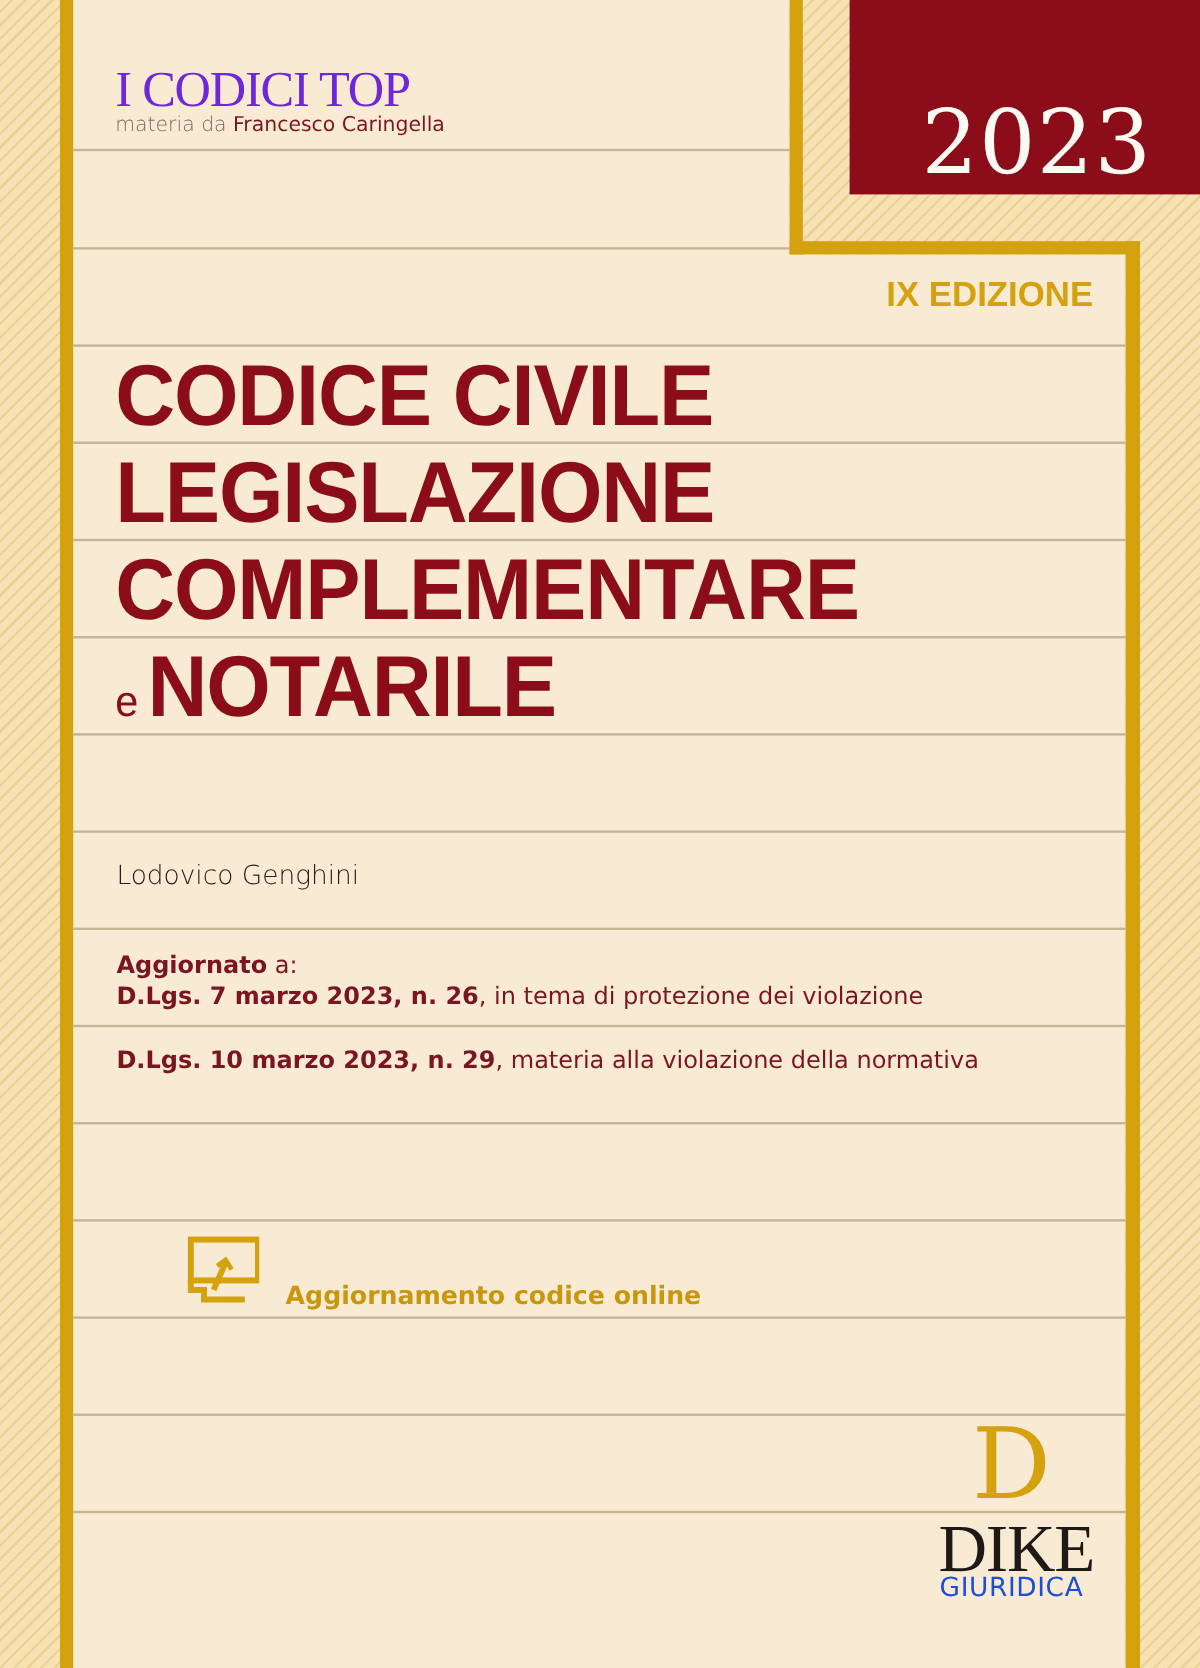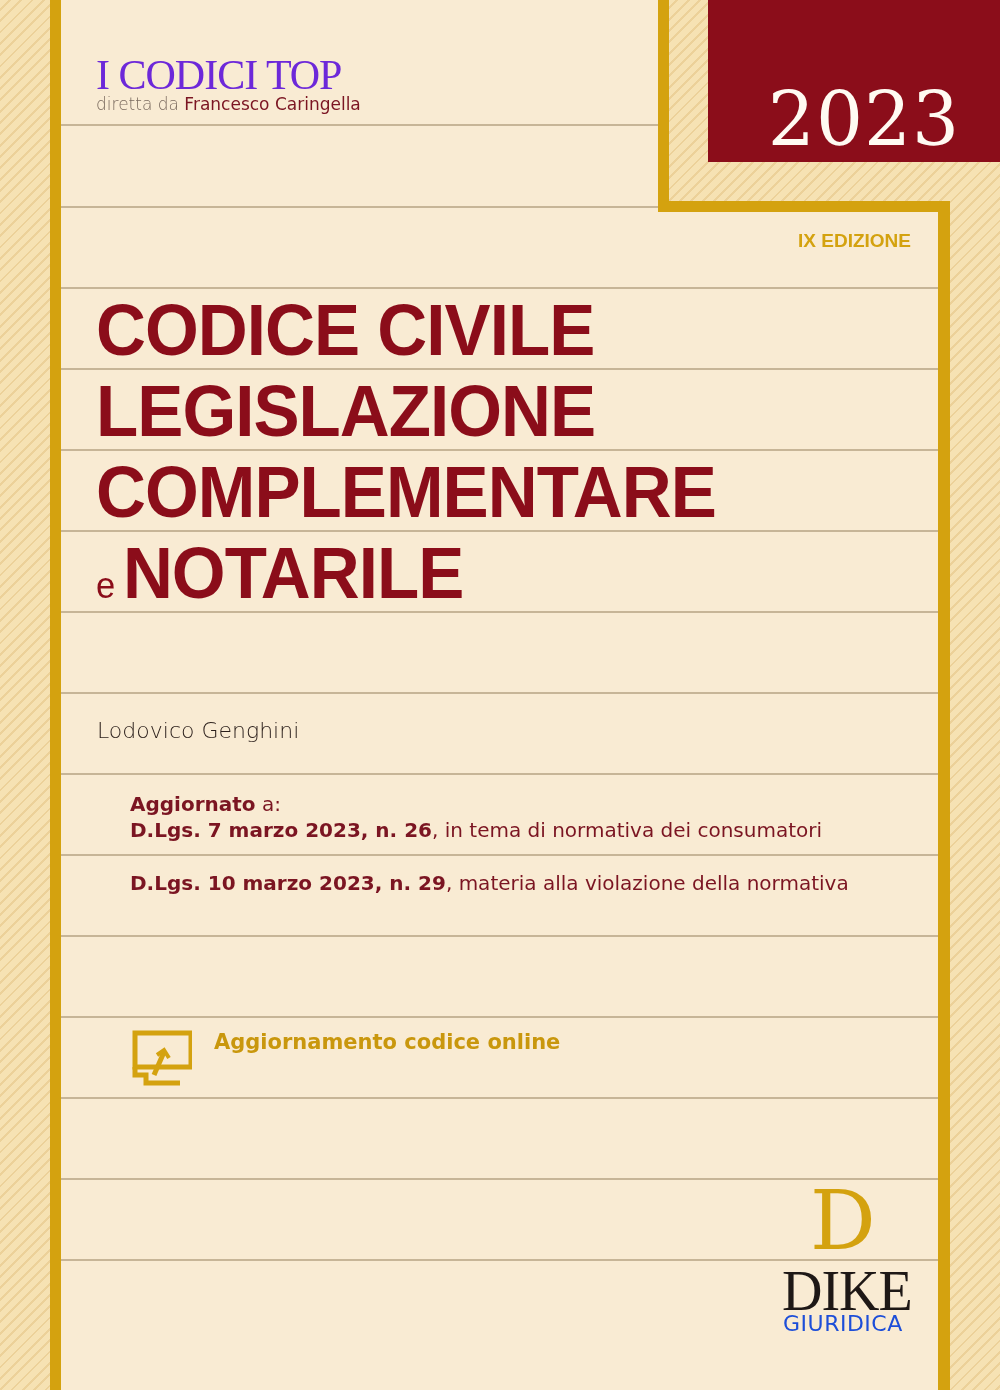--- a/index.html
+++ b/index.html
@@ -27,36 +27,36 @@
     position:absolute; left:96px; top:54px; color:#6d28d9;
     font-family:"Liberation Serif", serif; font-size:42px; letter-spacing:-1px; line-height:1;
   }
   .series-sub {
     position:absolute; left:96px; top:96px; font-family:"DejaVu Sans", sans-serif; font-size:17px; line-height:1;
   }
   .series-sub .pre { color:#7a6a5e; font-weight:300; }
   .series-sub .name { color:#7b1522; }
   .edition {
     position:absolute; right:89px; top:230px; color:#d4a20f; font-family:"Liberation Sans", sans-serif;
-    font-weight:bold; font-size:19px; letter-spacing:0px;
+    font-weight:bold; font-size:29px; letter-spacing:0px;
   }
   .title-line {
     position:absolute; left:96px; color:#8b0d1a; font-family:"Liberation Sans", sans-serif; font-weight:bold;
     font-size:72px; line-height:1; letter-spacing:-1px; transform:scaleX(0.96); transform-origin:left;
   }
   .title-line .small-e { font-weight:normal; font-size:36px; letter-spacing:0; margin-right:8px; }
   .author {
     position:absolute; left:97px; top:718px; font-size:22px; color:#2a1e1a; font-family:"DejaVu Sans", sans-serif; font-weight:300;
   }
   .upd {
-    position:absolute; left:97px; font-size:20px; color:#7b1522; line-height:28px; font-family:"DejaVu Sans", sans-serif;margin-left:33px;
+    position:absolute; left:97px; font-size:20px; color:#7b1522; line-height:28px; font-family:"DejaVu Sans", sans-serif;
   }
   .upd b { color:#7b1522; }
   .online {
-    position:absolute; left:84px; top:1030px; display:flex; align-items:flex-start;padding-left:48px;
+    position:absolute; left:108px; top:1030px; display:flex; align-items:flex-end;padding-left:48px;
   }
   .online-label { color:#c9970d; font-weight:bold; font-size:21px; margin-left:22px; font-family:"DejaVu Sans", sans-serif; }
   .logo-d {
     position:absolute; left:810px; top:1180px; color:#d4a20f; font-family:"DejaVu Serif", serif; font-size:82px; line-height:1;
   }
   .logo-dike {
     position:absolute; left:782px; top:1263px; color:#1e1816; font-family:"Liberation Serif", serif; font-size:56px; line-height:1; letter-spacing:-1px;
   }
   .logo-giur {
     position:absolute; left:783px; top:1313px; color:#1d4ed8; font-family:"DejaVu Sans", sans-serif; font-size:22px; line-height:1; letter-spacing:0.5px;
@@ -88,40 +88,40 @@
 <div class="rule" style="left:61px;top:773px;width:877px;"></div>
 <div class="rule" style="left:61px;top:854px;width:877px;"></div>
 <div class="rule" style="left:61px;top:935px;width:877px;"></div>
 <div class="rule" style="left:61px;top:1016px;width:877px;"></div>
 <div class="rule" style="left:61px;top:1097px;width:877px;"></div>
 <div class="rule" style="left:61px;top:1178px;width:877px;"></div>
 <div class="rule" style="left:61px;top:1259px;width:877px;"></div>
 
 <div class="series-title">I CODICI TOP</div>
 <div class="series-sub">
-  <span class="pre">diretta da</span>
+  <span class="pre">materia da</span>
   <span class="name">Francesco Caringella</span>
 </div>
 
 <div class="edition">IX EDIZIONE</div>
 
 <div class="title-line" style="top:294px;">CODICE CIVILE</div>
 <div class="title-line" style="top:375px;">LEGISLAZIONE</div>
 <div class="title-line" style="top:456px;">COMPLEMENTARE</div>
 <div class="title-line" style="top:537px;">
   <span class="small-e">e</span><span>NOTARILE</span>
 </div>
 
 <div class="author">Lodovico Genghini</div>
 
 <div class="upd" style="top:790px;">
   <b>Aggiornato</b><span> a:</span>
 </div>
 <div class="upd" style="top:816px;">
-  <b>D.Lgs. 7 marzo 2023, n. 26</b><span>, in tema di normativa dei consumatori</span>
+  <b>D.Lgs. 7 marzo 2023, n. 26</b><span>, in tema di protezione dei violazione</span>
 </div>
 <div class="upd" style="top:869px;">
   <b>D.Lgs. 10 marzo 2023, n. 29</b><span>, materia alla violazione della normativa</span><br>
 </div>
 
 <div class="online">
   <span>
     <svg width="60" height="58" viewBox="0 0 60 58">
       <rect x="3" y="3" width="56" height="34" fill="none" stroke="#d4a20f" stroke-width="5"></rect>
       <polyline points="3,37 3,45 14,45 14,53 48,53" fill="none" stroke="#d4a20f" stroke-width="5"></polyline>

